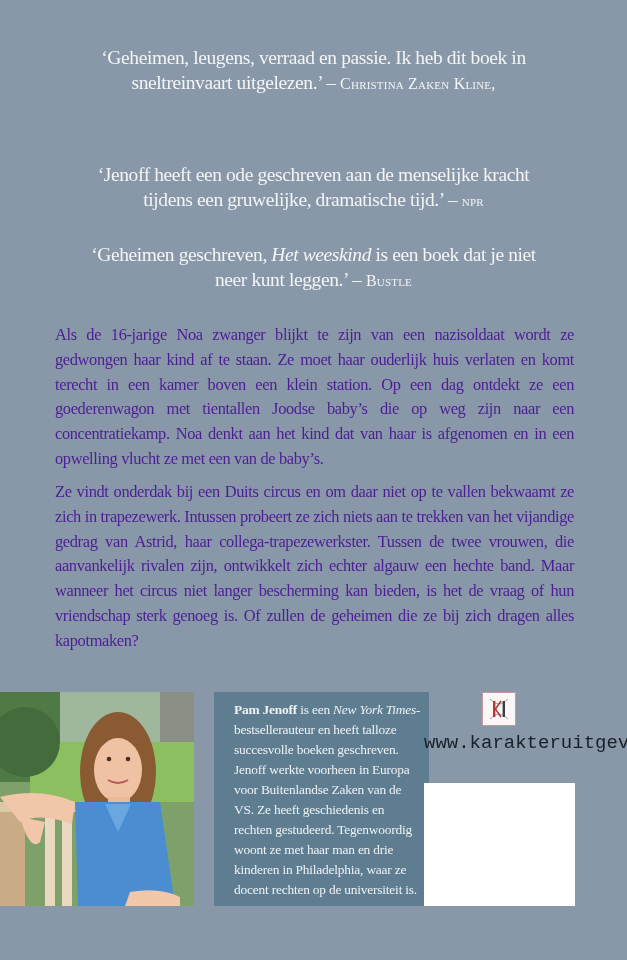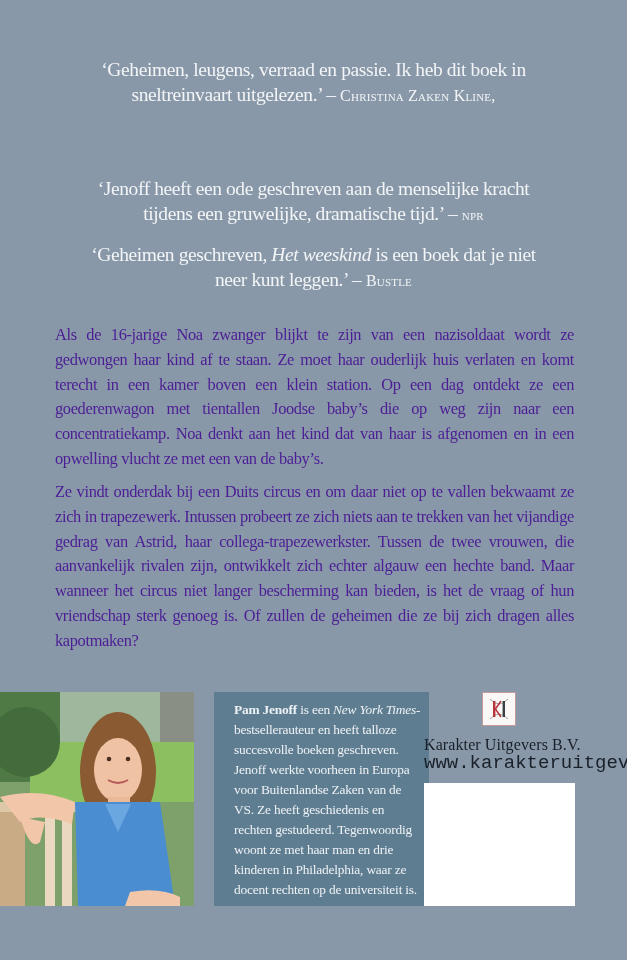--- a/index.html
+++ b/index.html
@@ -16,22 +16,22 @@
   .quote {
     position: absolute; left: 40px; width: 547px;
     font-size: 19.5px; line-height: 25px; letter-spacing: -0.4px;
     font-family: "Liberation Serif", serif;
   }
   .quote .sc {
     font-variant: small-caps; font-size: 16px; letter-spacing: 0.2px;
   }
   .quote .ital { font-style: italic; }
   .quote .attr-line { font-size: 15.5px; display: block; margin-top: 2px; }
-  .q1 { top: 57px; }
-  .q2 { top: 176px; }
+  .q1 { top: 45px; }
+  .q2 { top: 162px; }
   .q3 { top: 242px; }
 
   .body-text {
     position: absolute; left: 55px; width: 519px;
     color: #4c1d95;
     font-family: Liberation Serif, serif;
     font-size: 16.4px; line-height: 24.8px; letter-spacing: -0.35px;
     text-align: justify;
   }
   .p1 { top: 323px; }
@@ -142,17 +142,16 @@
     <path d="M7 6 Q16 16 25 6" stroke="#a5a5a5" stroke-width="1" fill="none"></path>
     <path d="M7 26 Q16 16 25 26" stroke="#a5a5a5" stroke-width="1" fill="none"></path>
     <rect x="10" y="8" width="2.4" height="16" fill="#b5363d"></rect>
     <path d="M12.4 16 L18 8" stroke="#b5363d" stroke-width="1.5" fill="none"></path>
     <path d="M12.4 16 L18 24" stroke="#b5363d" stroke-width="1.5" fill="none"></path>
     <rect x="19.6" y="8" width="2.4" height="16" fill="#3a3f46"></rect>
   </svg>
 </div>
 
 <div class="publisher">
-  <div class="name">Karakter Uitgevers B.V.</div>
   <div class="url">www.karakteruitgevers.nl</div>
 </div>
 
 <div class="barcode-box"></div>
 
 </body></html>

